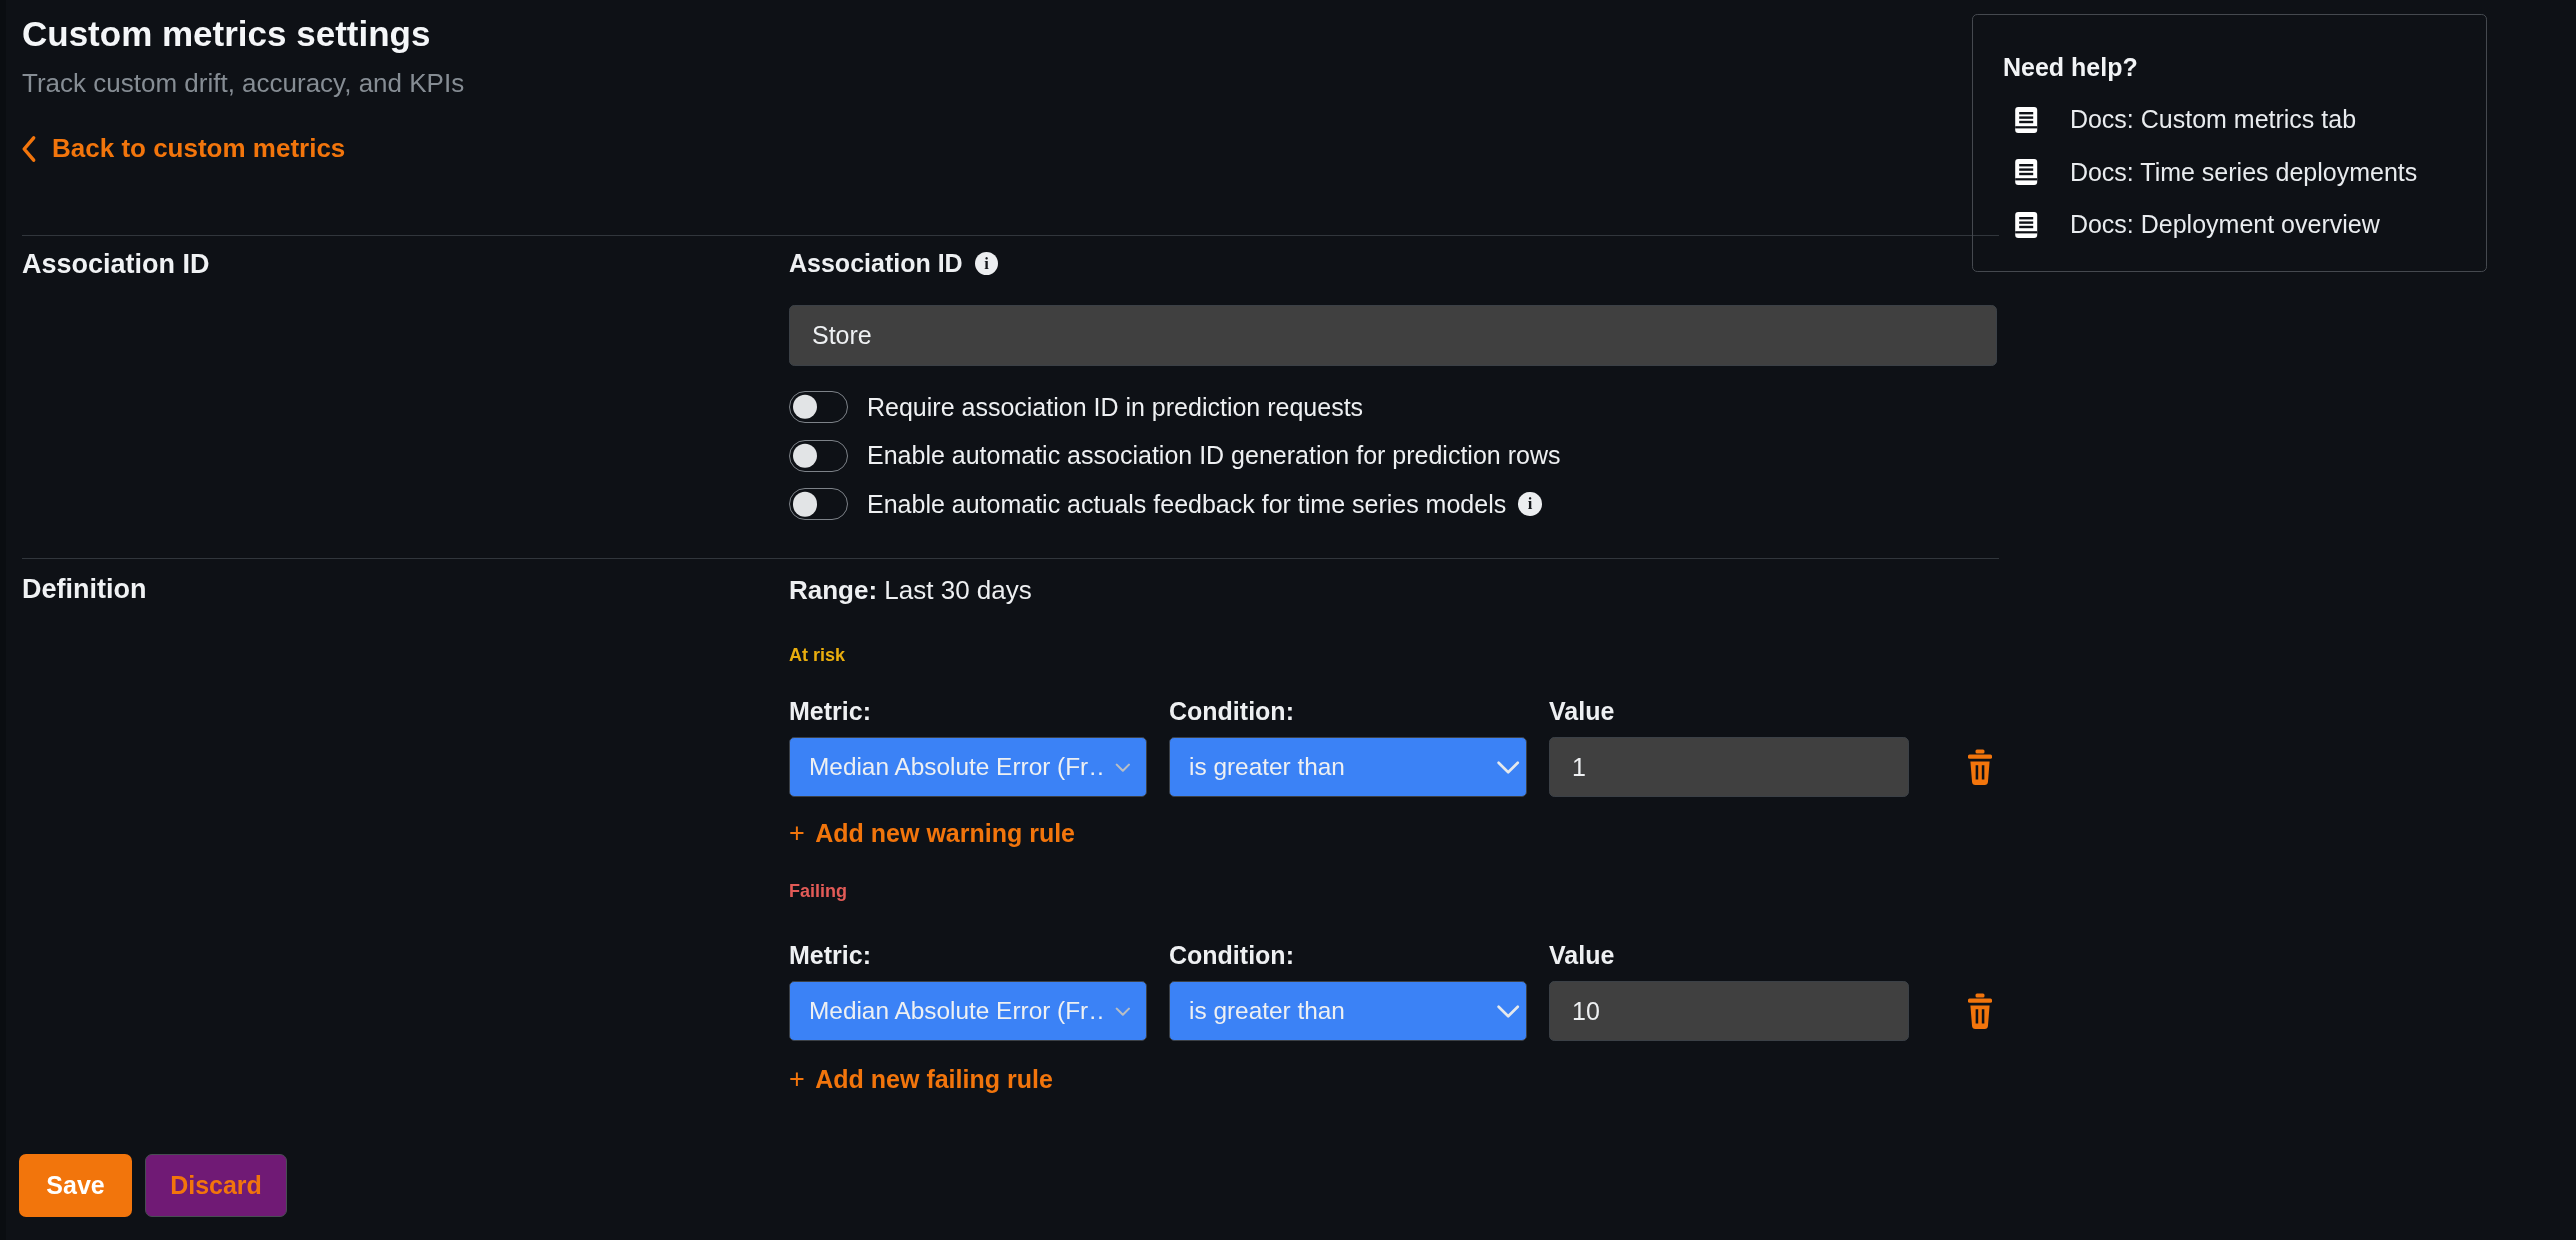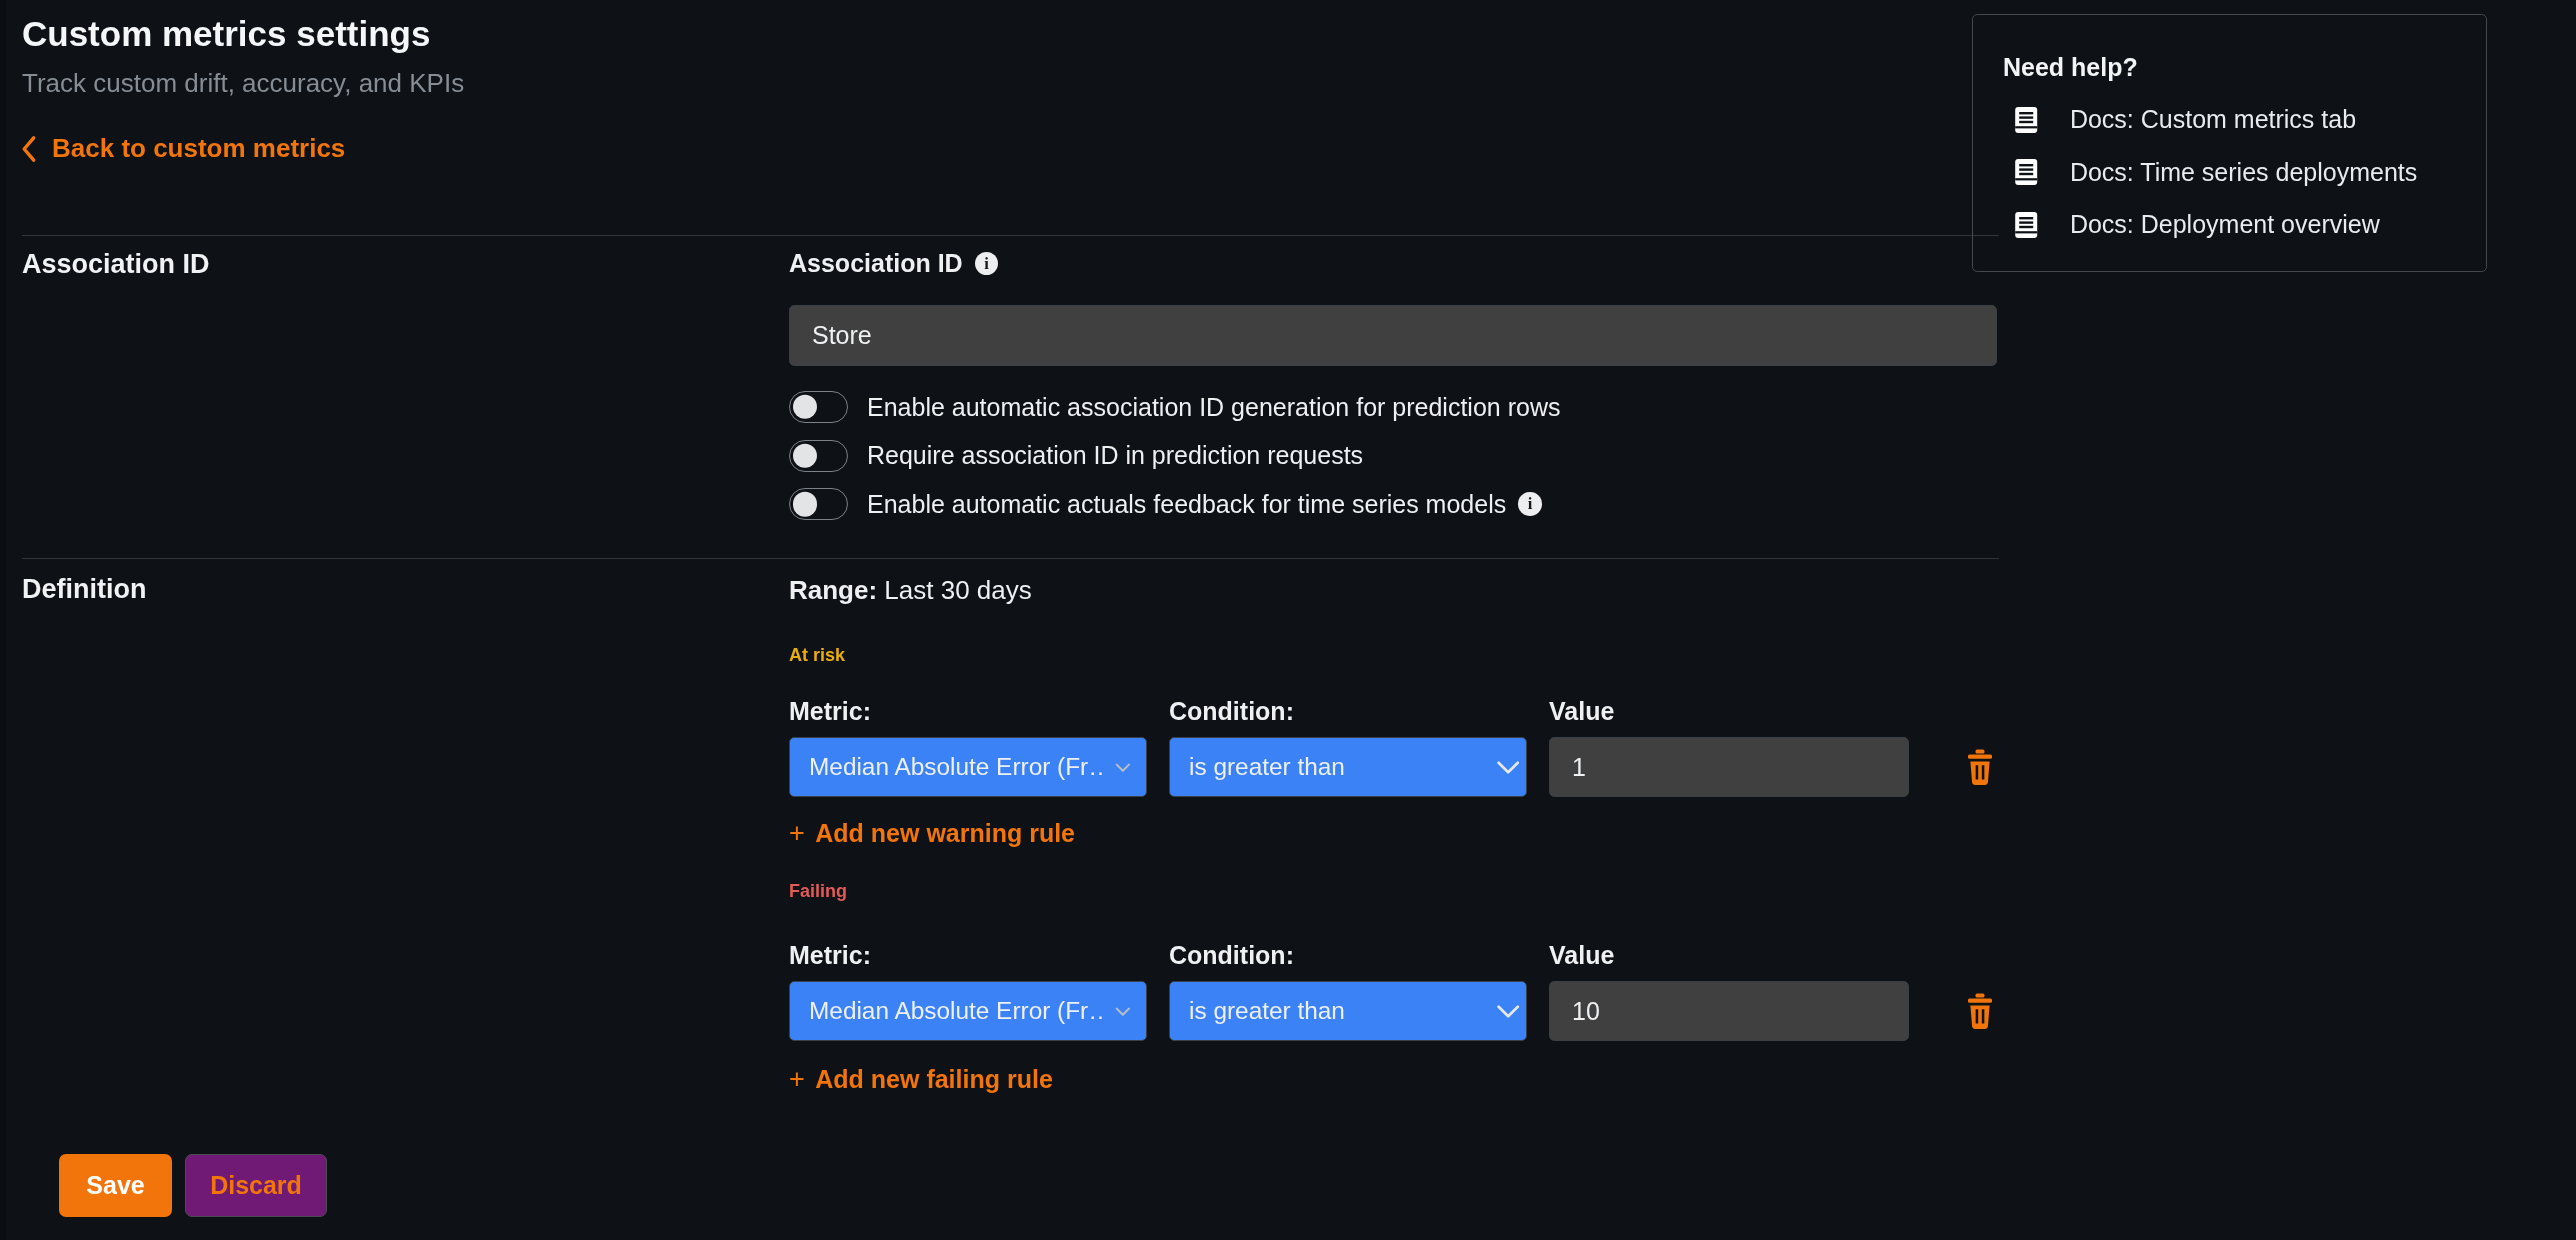--- a/index.html
+++ b/index.html
@@ -63,21 +63,21 @@
   .select-box.condition { justify-content:space-between; padding-right:6px; }
   .value-input { width:360px; height:60px; }
   .trash-btn { justify-self:end; margin-right:2.6px; width:35px; height:42px; background:none;
                border:none; cursor:pointer; display:flex; align-items:center; justify-content:center; }
 
   .add-link { left:789px; display:flex; align-items:baseline; gap:10.5px; color:#f2750c;
               font-size:25px; font-weight:bold; cursor:pointer; }
   .add-link .plus { font-size:27px; font-weight:normal; }
 
   
-  .actions { left:19px; top:1154px; display:flex; gap:13px;margin-left:40px; }
+  .actions { left:19px; top:1154px; display:flex; gap:13px; }
   .btn { height:63px; border-radius:7px; font-size:25px; font-weight:bold;
          font-family:"Liberation Sans", sans-serif; cursor:pointer; }
   .btn-save { width:113px; background:#f2750c; color:#ffffff; border:none; }
   .btn-discard { width:142px; background:#701a75; color:#f2750c; border:0.9px solid #484d53; }
 
   
   .help-panel { left:1972px; top:14px; width:515px; height:258px;
                 border:0.9px solid #45494f; border-radius:5.2px; padding:38px 30px 0 30px; }
   .help-title { font-size:25px; font-weight:bold; color:#f2f4f6; }
   .help-links { margin:23px 0 0 10.5px; display:flex; flex-direction:column; gap:23.5px; }
@@ -107,29 +107,29 @@
   <span class="info-badge">i</span>
 </div>
 <input class="abs text-input assoc-input" value="Store" style="">
 
 <div class="abs toggles">
   <div class="toggle-row">
     <div class="toggle">
         <div class="knob"></div>
       </div>
     <div class="toggle-label">
-      <span>Enable automatic association ID generation for prediction rows</span>
+      <span>Require association ID in prediction requests</span>
     </div>
   </div>
   <div class="toggle-row">
     <div class="toggle">
         <div class="knob"></div>
       </div>
     <div class="toggle-label">
-      <span>Require association ID in prediction requests</span>
+      <span>Enable automatic association ID generation for prediction rows</span>
     </div>
   </div>
   <div class="toggle-row">
     <div class="toggle">
         <div class="knob"></div>
       </div>
     <div class="toggle-label">
       <span>Enable automatic actuals feedback for time series models</span>
       <span class="info-badge">i</span>
     </div>

